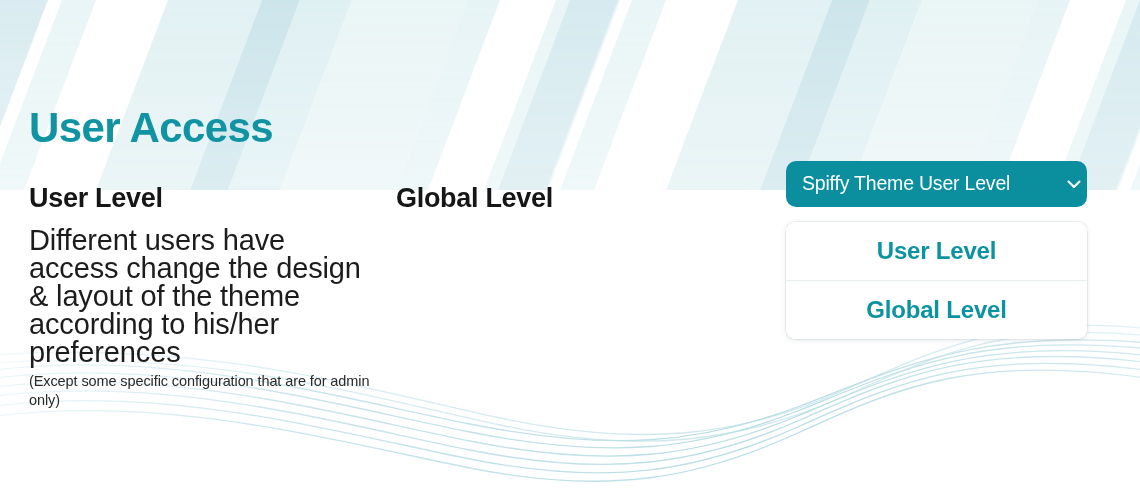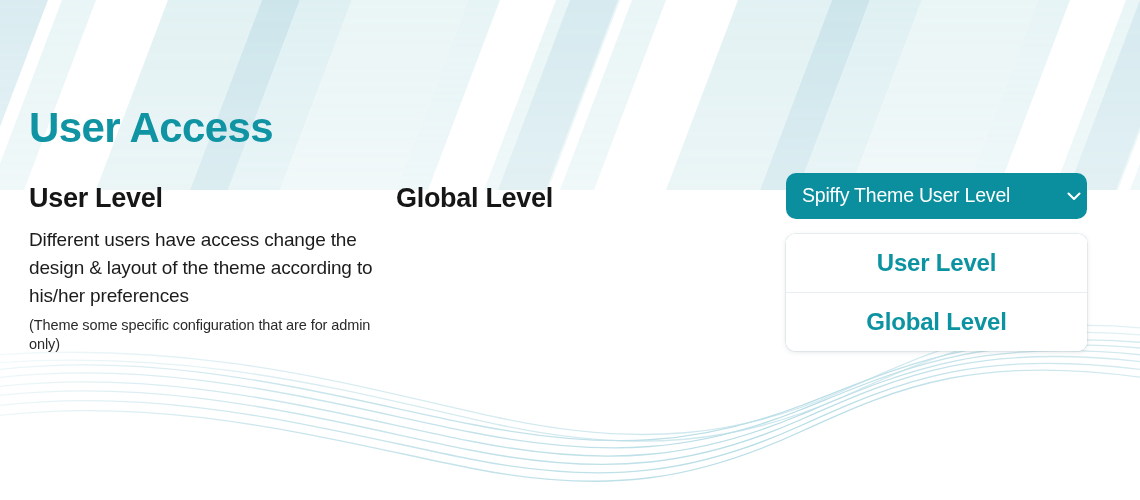--- a/index.html
+++ b/index.html
@@ -66,21 +66,21 @@
   .col-heading {
     font-size: 27px;
     font-weight: bold;
     color: #161616;
     letter-spacing: -0.3px;
     margin: 0 0 12px 0;
     line-height: 1.1;
   }
 
   .col-body {
-    font-size: 19px;
+    font-size: 29px;
     color: #1c1c1c;
     line-height: 28px;
     margin: 0 0 6px 0;
     letter-spacing: -0.15px;
   }
 
   .col-note {
     font-size: 14.5px;
     color: #2a2a2a;
     line-height: 19px;
@@ -101,21 +101,20 @@
     position: relative;
     height: 46px;
     border-radius: 10px;
     background: #0b8f9e;
     display: flex;
     align-items: center;
     justify-content: space-between;
     padding: 0 4px 0 16px;
     box-sizing: border-box;
     cursor: pointer;
-    margin-top: 12px;
   }
 
   #dropdown-header-label {
     color: #ffffff;
     font-size: 19.5px;
     letter-spacing: -0.2px;
     line-height: 1;
   }
 
   #chevron-down-icon {
@@ -206,21 +205,21 @@
       <path d="M-20,356 C 200,338 360,388 500,418 C 640,448 740,436 840,392 C 940,348 1010,312 1160,330" opacity="0.7"></path>
       <path d="M-20,364 C 200,346 360,395 500,425 C 640,455 740,442 840,398 C 940,354 1010,319 1160,337" opacity="0.7"></path>
     </g>
   </svg>
 
   <div id="page-title">User Access</div>
 
   <div class="column" id="column-user-level">
     <h2 class="col-heading">User Level</h2>
     <p class="col-body">Different users have access change the design &amp; layout of the theme according to his/her preferences</p>
-    <p class="col-note">(Theme some specific configuration that are for admin only)</p>
+    <p class="col-note">(Except some specific configuration that are for admin only)</p>
   </div>
 
   <div class="column" id="column-global-level">
     <h2 class="col-heading">Global Level</h2>
   </div>
 
   <div id="dropdown">
 
     <div id="dropdown-header">
       <span id="dropdown-header-label">Spiffy Theme User Level</span>

